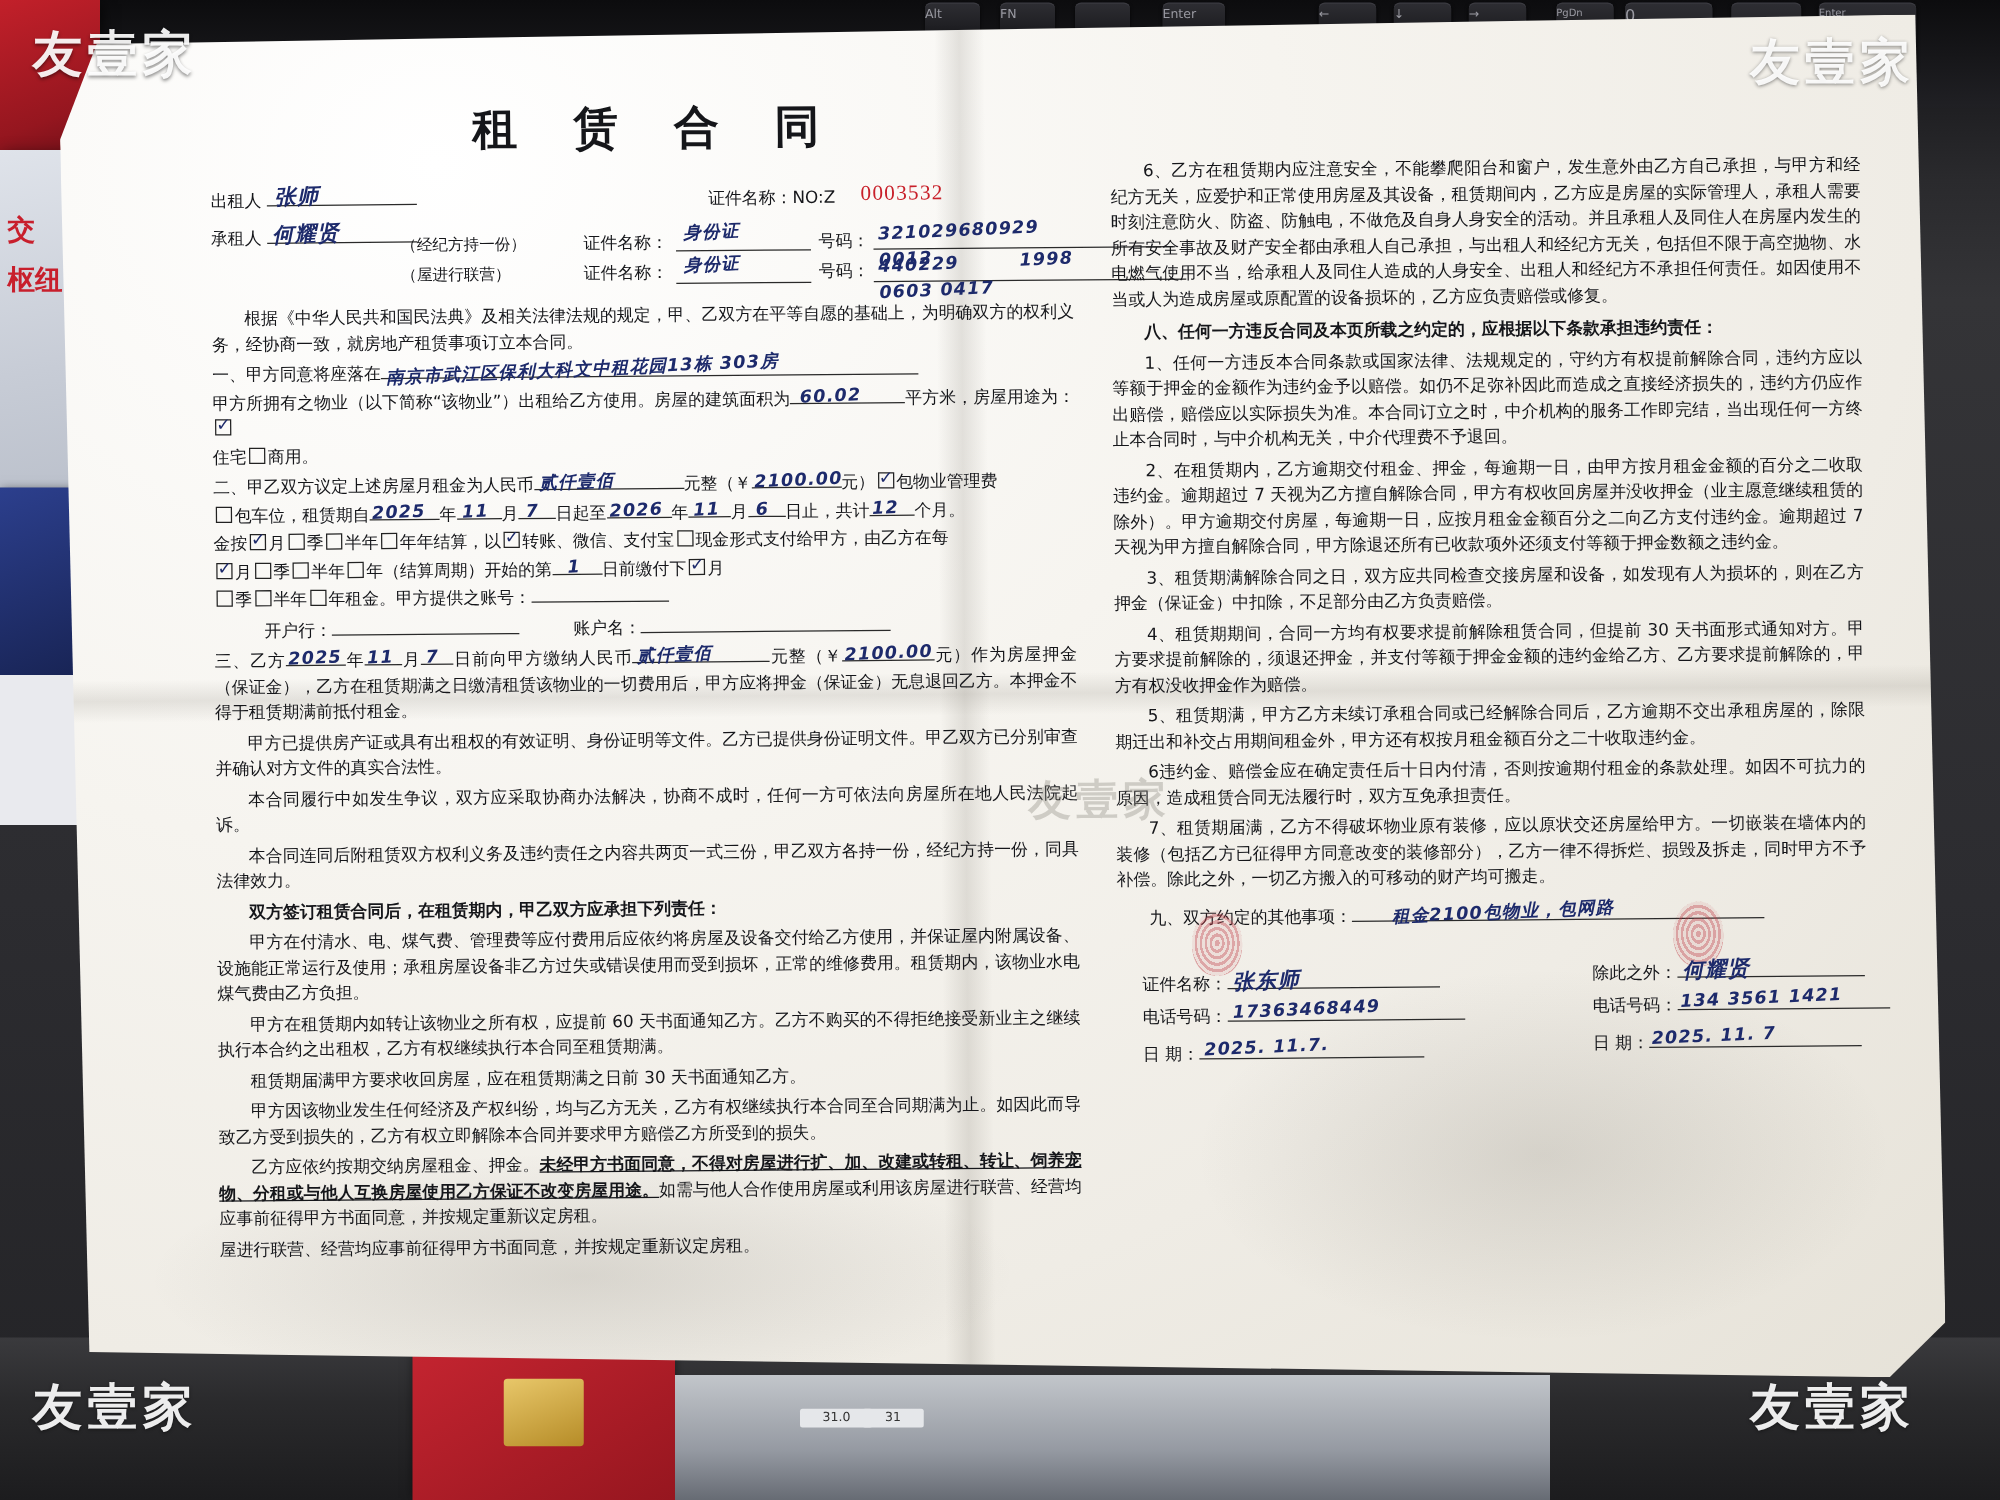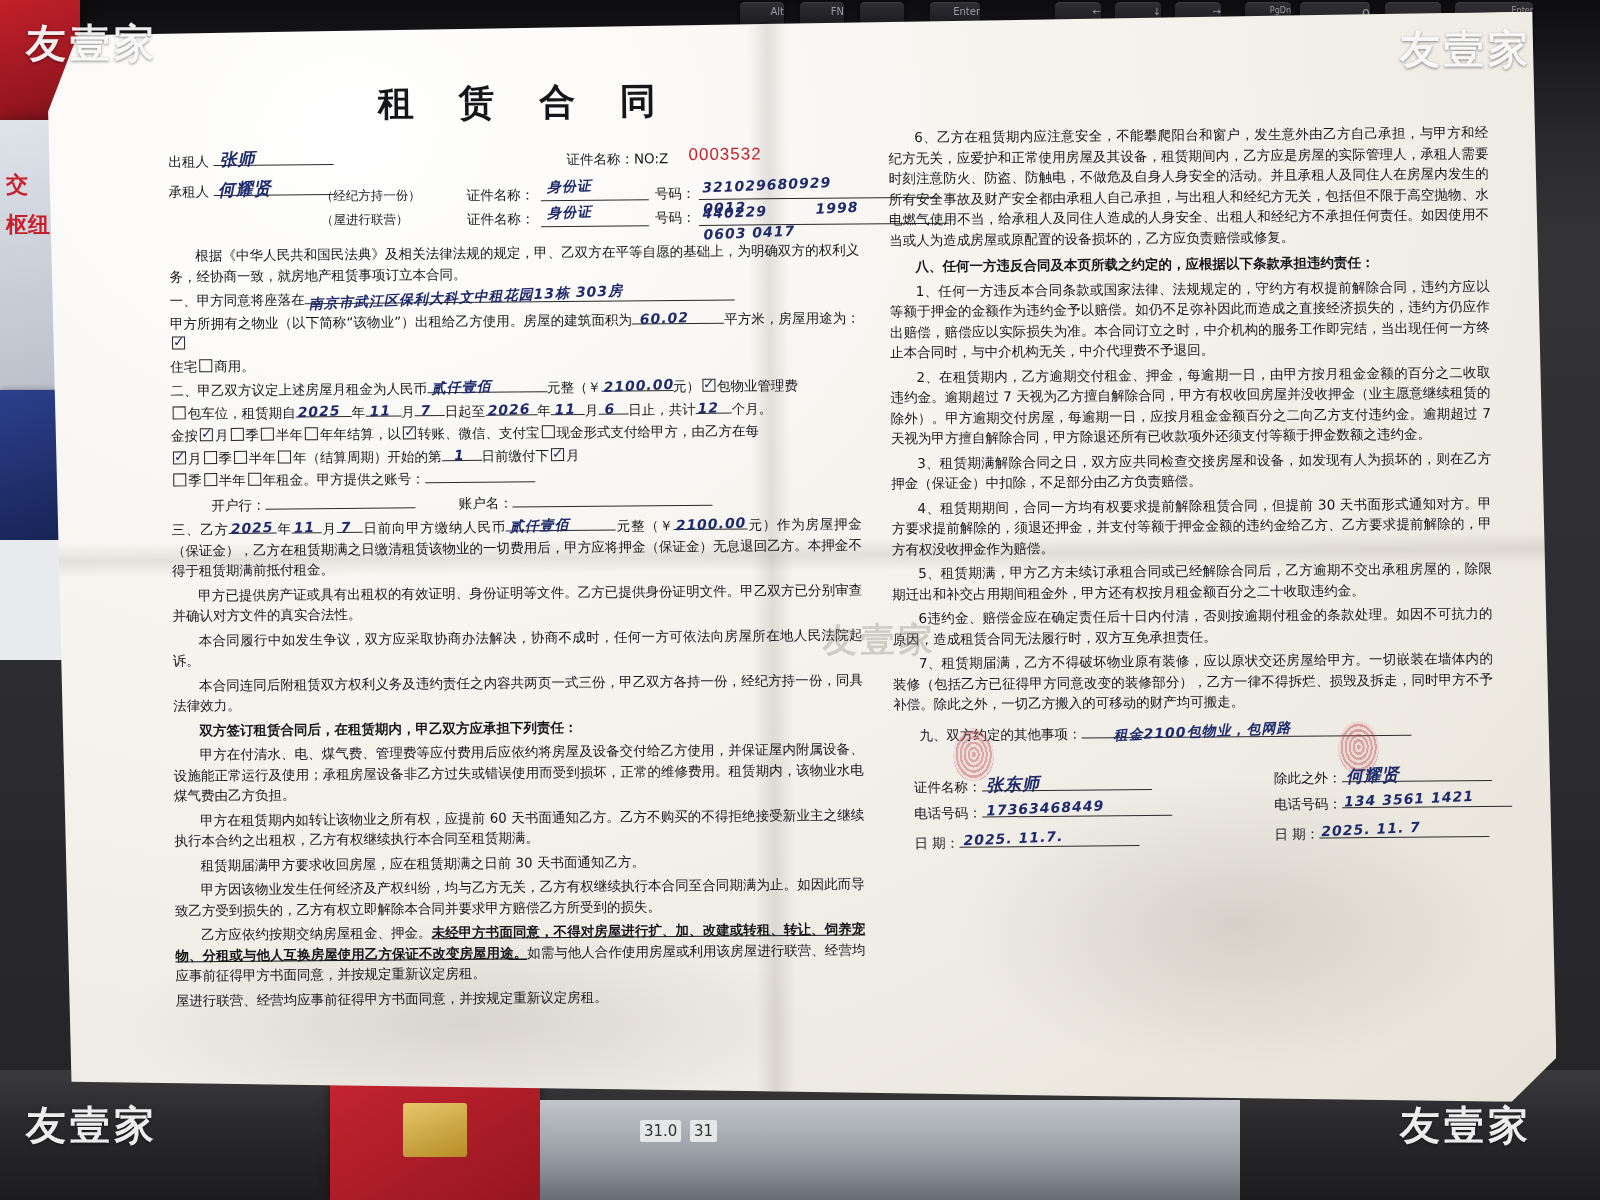--- a/index.html
+++ b/index.html
@@ -27,21 +27,21 @@
     width: 1600px; height: 86px;
     background: linear-gradient(180deg, #0c0c0e 0%, #17171a 55%, #202024 100%);
   }
   .key {
     position: absolute;
     background: linear-gradient(180deg, #2e2e33 0%, #202024 60%, #141417 100%);
     border-radius: 5px;
     box-shadow: 0 1px 0 #3a3a40 inset, 0 2px 3px rgba(0,0,0,.7);
     color: #9a9aa2;
     font-size: 10px;
-    text-align: right;
+    text-align: left;
     padding-top: 4px;
     box-sizing: border-box;
   }
   .key.small { font-size: 8px; }
   .key .sub { display:block; font-size:7px; color:#75757d; }
 
   .red-box {
     position: absolute;
     left: 0; top: 0; width: 80px; height: 128px;
     background: linear-gradient(160deg, #c2202a 0%, #95161f 70%, #6d1018 100%);
@@ -84,22 +84,22 @@
     margin: 18px auto 0; width: 64px; height: 54px;
     background: linear-gradient(160deg,#e8c76a,#b68c27);
     border-radius: 3px;
   }
   .bottom-papers {
     position: absolute; left: 540px; bottom: 0; width: 700px; height: 100px;
     background: linear-gradient(180deg,#cfd3d8 0%, #9fa4ad 60%, #6d727b 100%);
     opacity: .92;
   }
   .dot-sticker {
-    position:absolute; bottom: 58px; background:#e5e7ea; color:#333; font-size:15px;
-    padding:2px 4px; border-radius:2px;
+    position:absolute; bottom: 58px; background:#e5e7ea; color:#333; font-size:10px;
+    padding:2px 18px; border-radius:2px;
   }
 
   
   #sheet {
     position: absolute;
     left: 52px;
     top: 18px;
     width: 1500px;
     height: 1090px;
     background:
@@ -158,21 +158,21 @@
     font-style: italic;
     font-weight: bold;
     transform: rotate(-2deg);
     display: inline-block;
     letter-spacing: 1px;
   }
   .hand.sm { font-size: 14px; }
 
   .redno {
     color: #c8202a;
-    font-family: Liberation Sans, sans-serif;
+    font-family: Liberation Serif, serif;
     font-size: 17px;
     letter-spacing: 1px;
   }
 
   .checkbox {
     display: inline-block;
     width: 11px; height: 11px;
     border: 1px solid #222;
     margin: 0 2px;
     position: relative;

